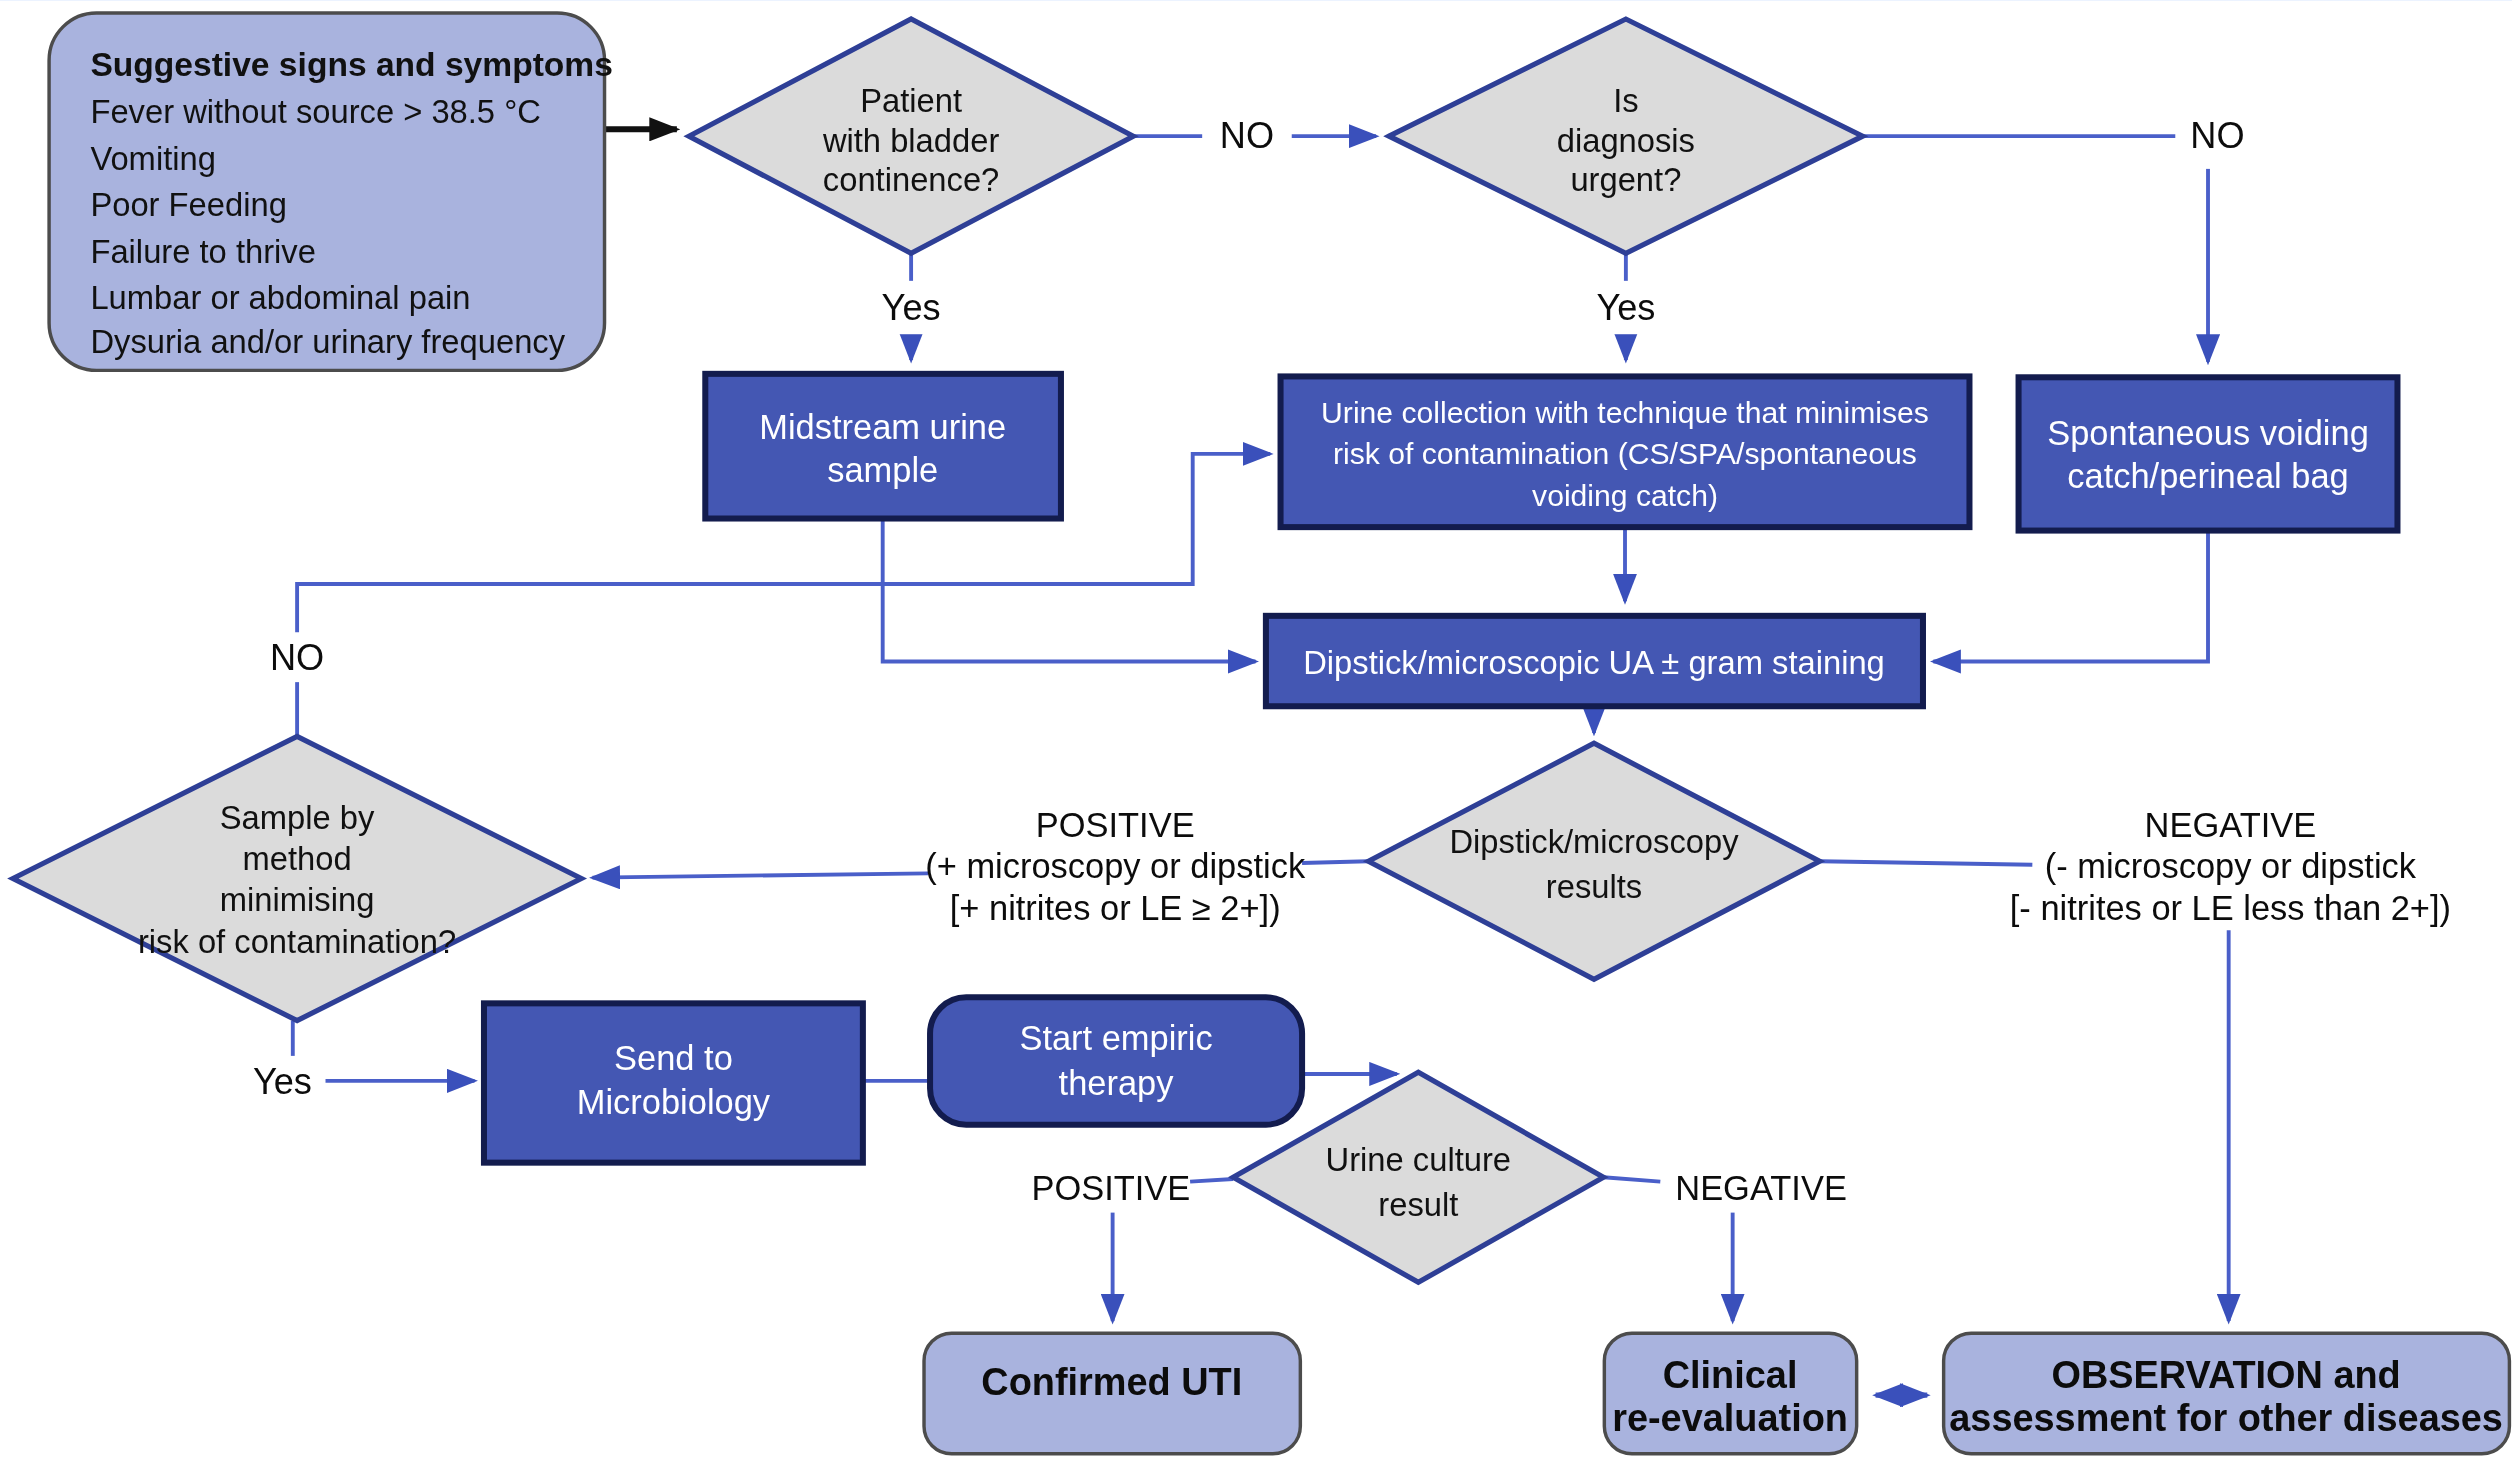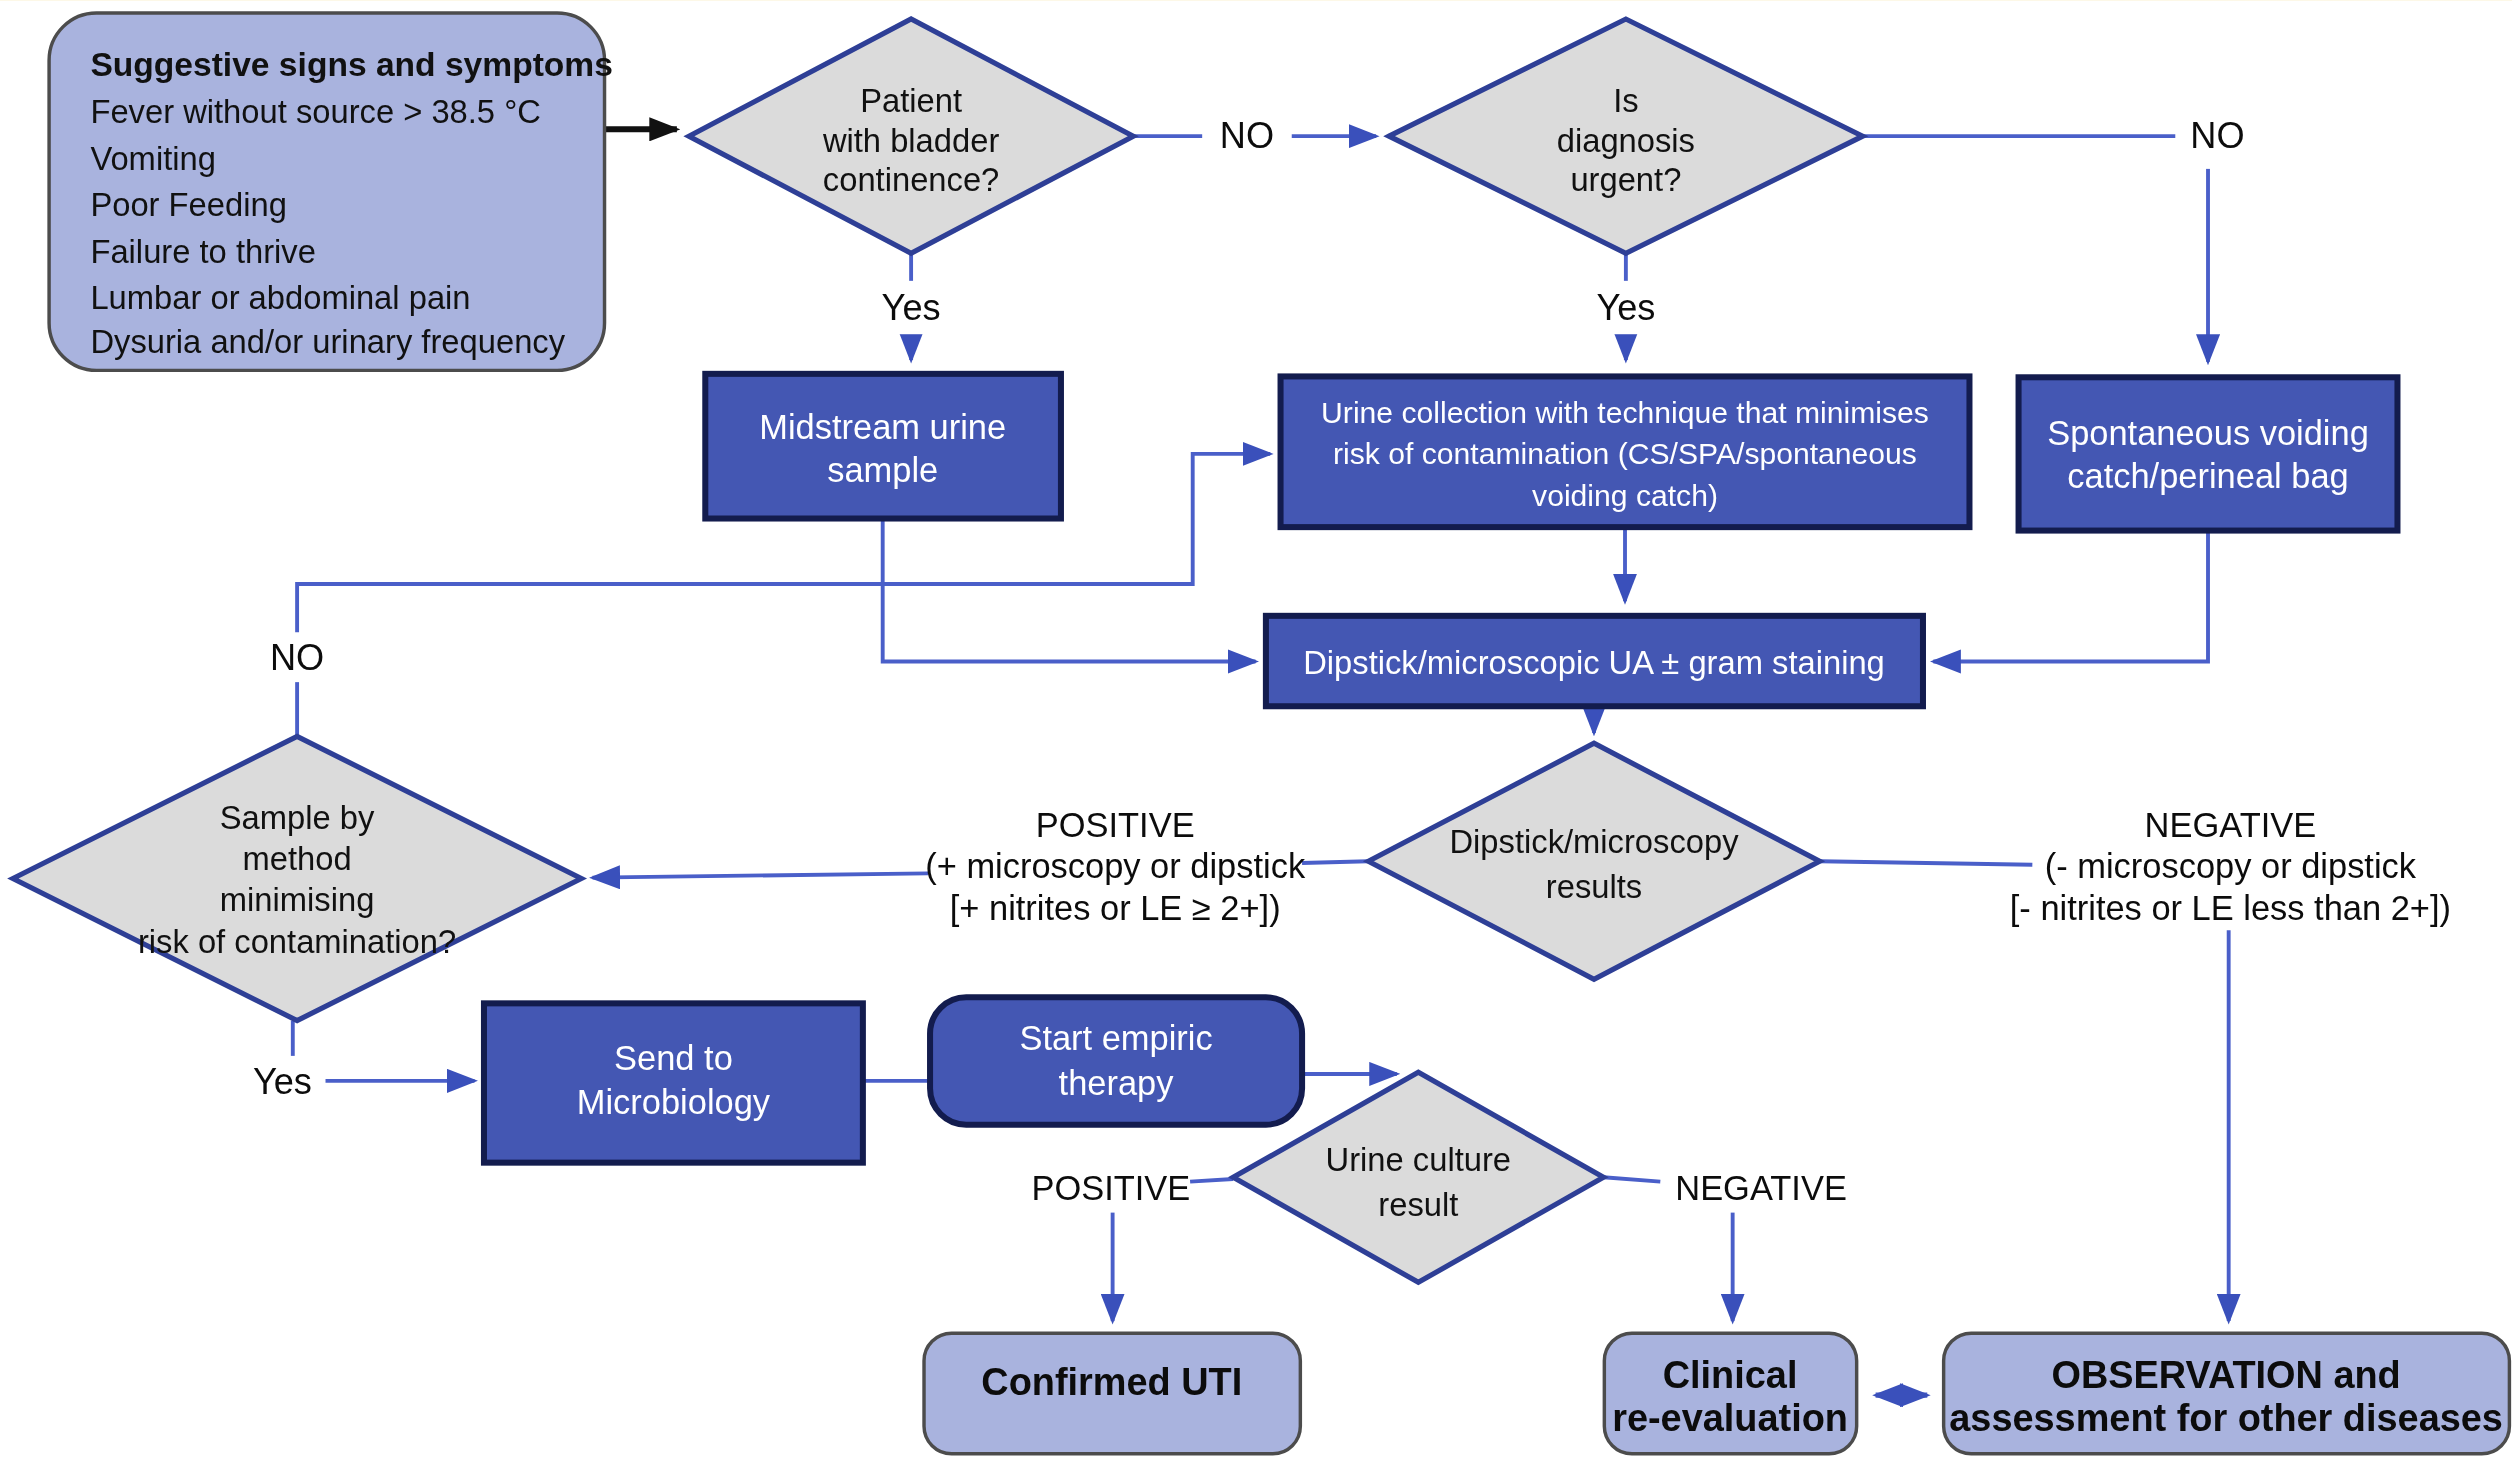--- a/index.html
+++ b/index.html
@@ -1,16 +1,16 @@
 <!DOCTYPE html>
 <html style="font-size:13.8px"><head>
 <meta charset="utf-8">
 <style>
   html,body{margin:0;padding:0;background:#ffffff;}
-  .stage{position:relative;width:2512px;height:1459px;background:#eab308;overflow:hidden;}
+  .stage{position:relative;width:2512px;height:1459px;background:#3b82f6;overflow:hidden;}
   svg{display:block;font-family:"Liberation Sans", sans-serif;}
   text{fill:#111111;}
   .node-text{font-size:38px;}
   .box-text{font-size:40px;fill:#ffffff;}
   .box-text-sm{font-size:35px;fill:#ffffff;}
   .dip-text{font-size:38px;fill:#ffffff;}
   .label-text{font-size:42px;fill:#0c0c0c;}
   .ann-text{font-size:40px;fill:#0c0c0c;}
   .list-text{font-size:38px;}
   .list-title{font-size:39px;font-weight:bold;}

